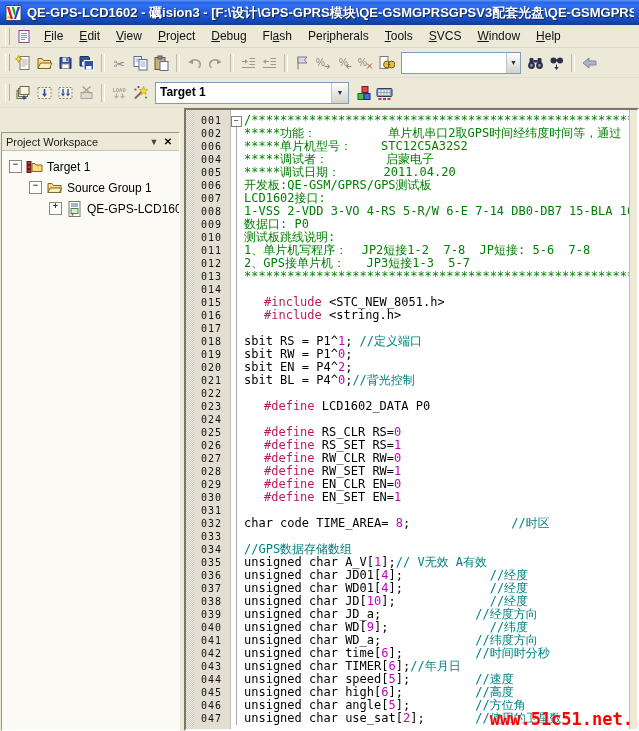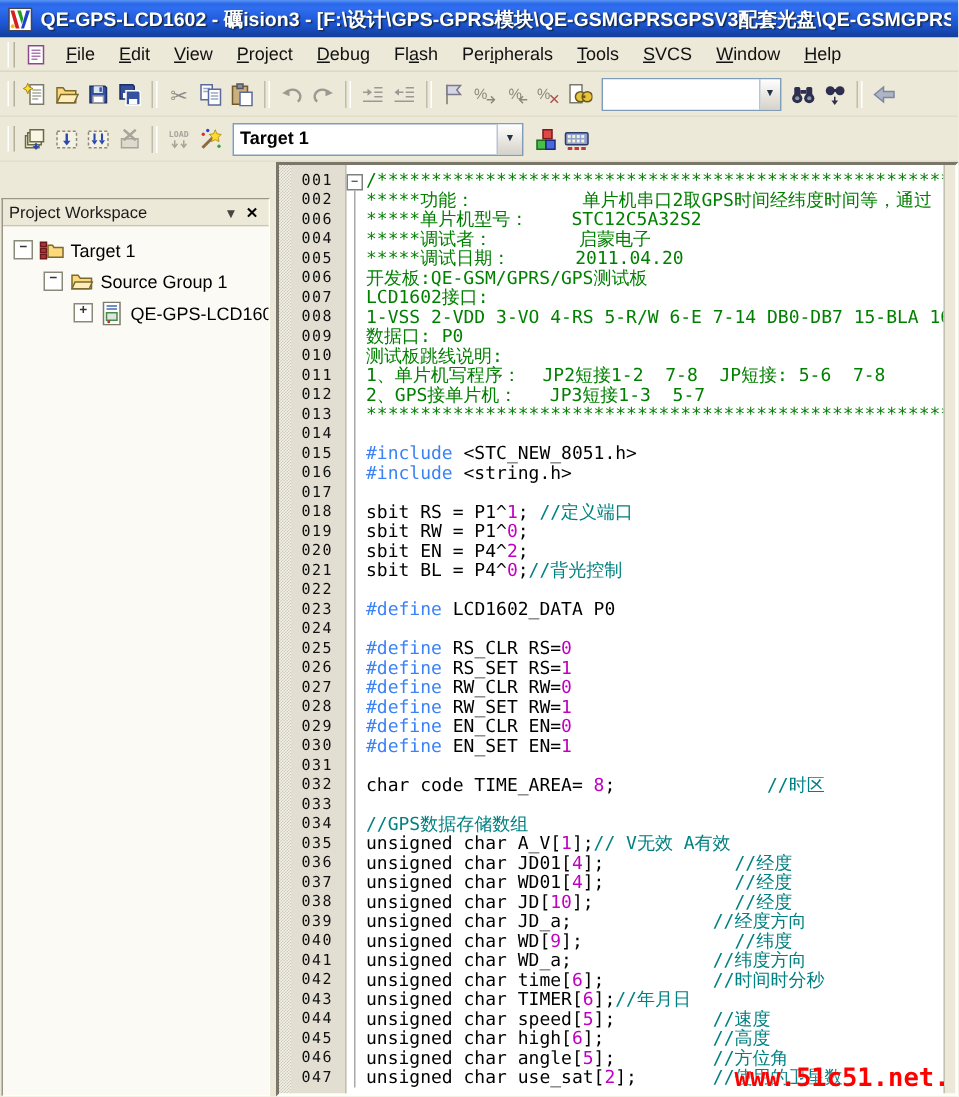--- a/index.html
+++ b/index.html
@@ -43,21 +43,21 @@
   .col-gutter{position:absolute;left:8px;top:0;bottom:0;width:36px;background:#e2dfd2;border-right:1px solid #c4c0b0;}
   .vscroll{position:absolute;right:0;top:0;bottom:0;width:7px;background:#ece9d8;border-left:1px solid #c4c0b0;}
   .lines{position:absolute;left:0;top:0;right:7px;bottom:0;padding-top:4px;overflow:hidden;}
   .foldguide{position:absolute;left:50px;top:17px;height:598px;width:1px;background:#a8a8a8;}
   .cline{position:relative;height:13px;font:12px/13px "DejaVu Sans Mono",monospace;}
   .lnum{position:absolute;left:8px;top:0;width:35px;text-align:center;font:10px/13px "DejaVu Sans Mono",monospace;letter-spacing:1px;color:#111;}
   .foldbox{position:absolute;left:45px;top:2px;width:9px;height:9px;border:1px solid #808080;background:#fff;font:8px/7px "DejaVu Sans Mono",monospace;text-align:center;color:#222;}
   .codetext{position:absolute;left:58px;top:0;white-space:pre;}
   .cm{color:#007f00;}  
   .lc{color:#008080;}  
-  .kw{color:#3b82f6;}  
+  .kw{color:#be185d;margin-left:20px;}  
   .num{color:#c000c0;} 
   .pl{color:#000;}
   .watermark{position:absolute;right:4px;bottom:0px;font:bold 17px "DejaVu Sans Mono",monospace;color:#ff0000;text-shadow:0 0 2px rgba(255,255,255,.85);white-space:nowrap;padding-left:48px;}
 </style>
 </head>
 <body>
 
 <div id="app">
 
   <div class="titlebar">

